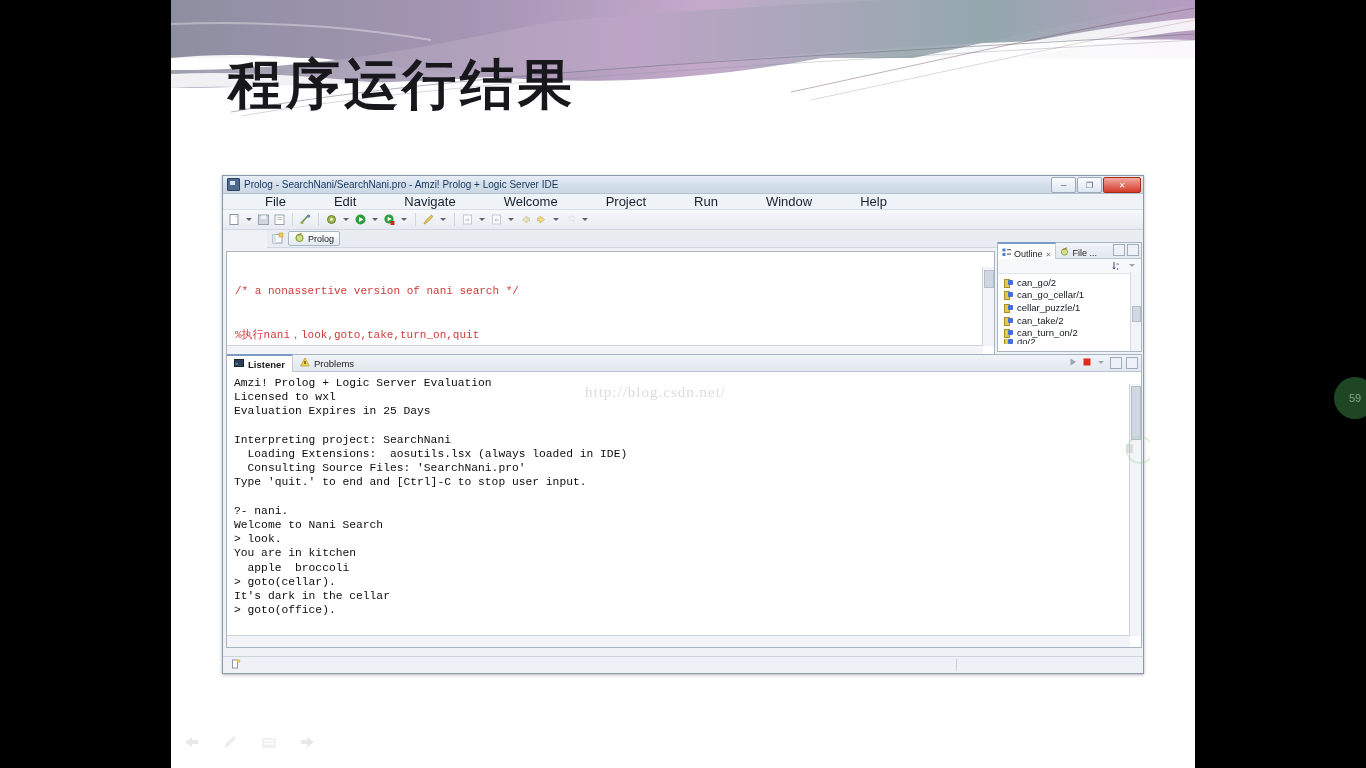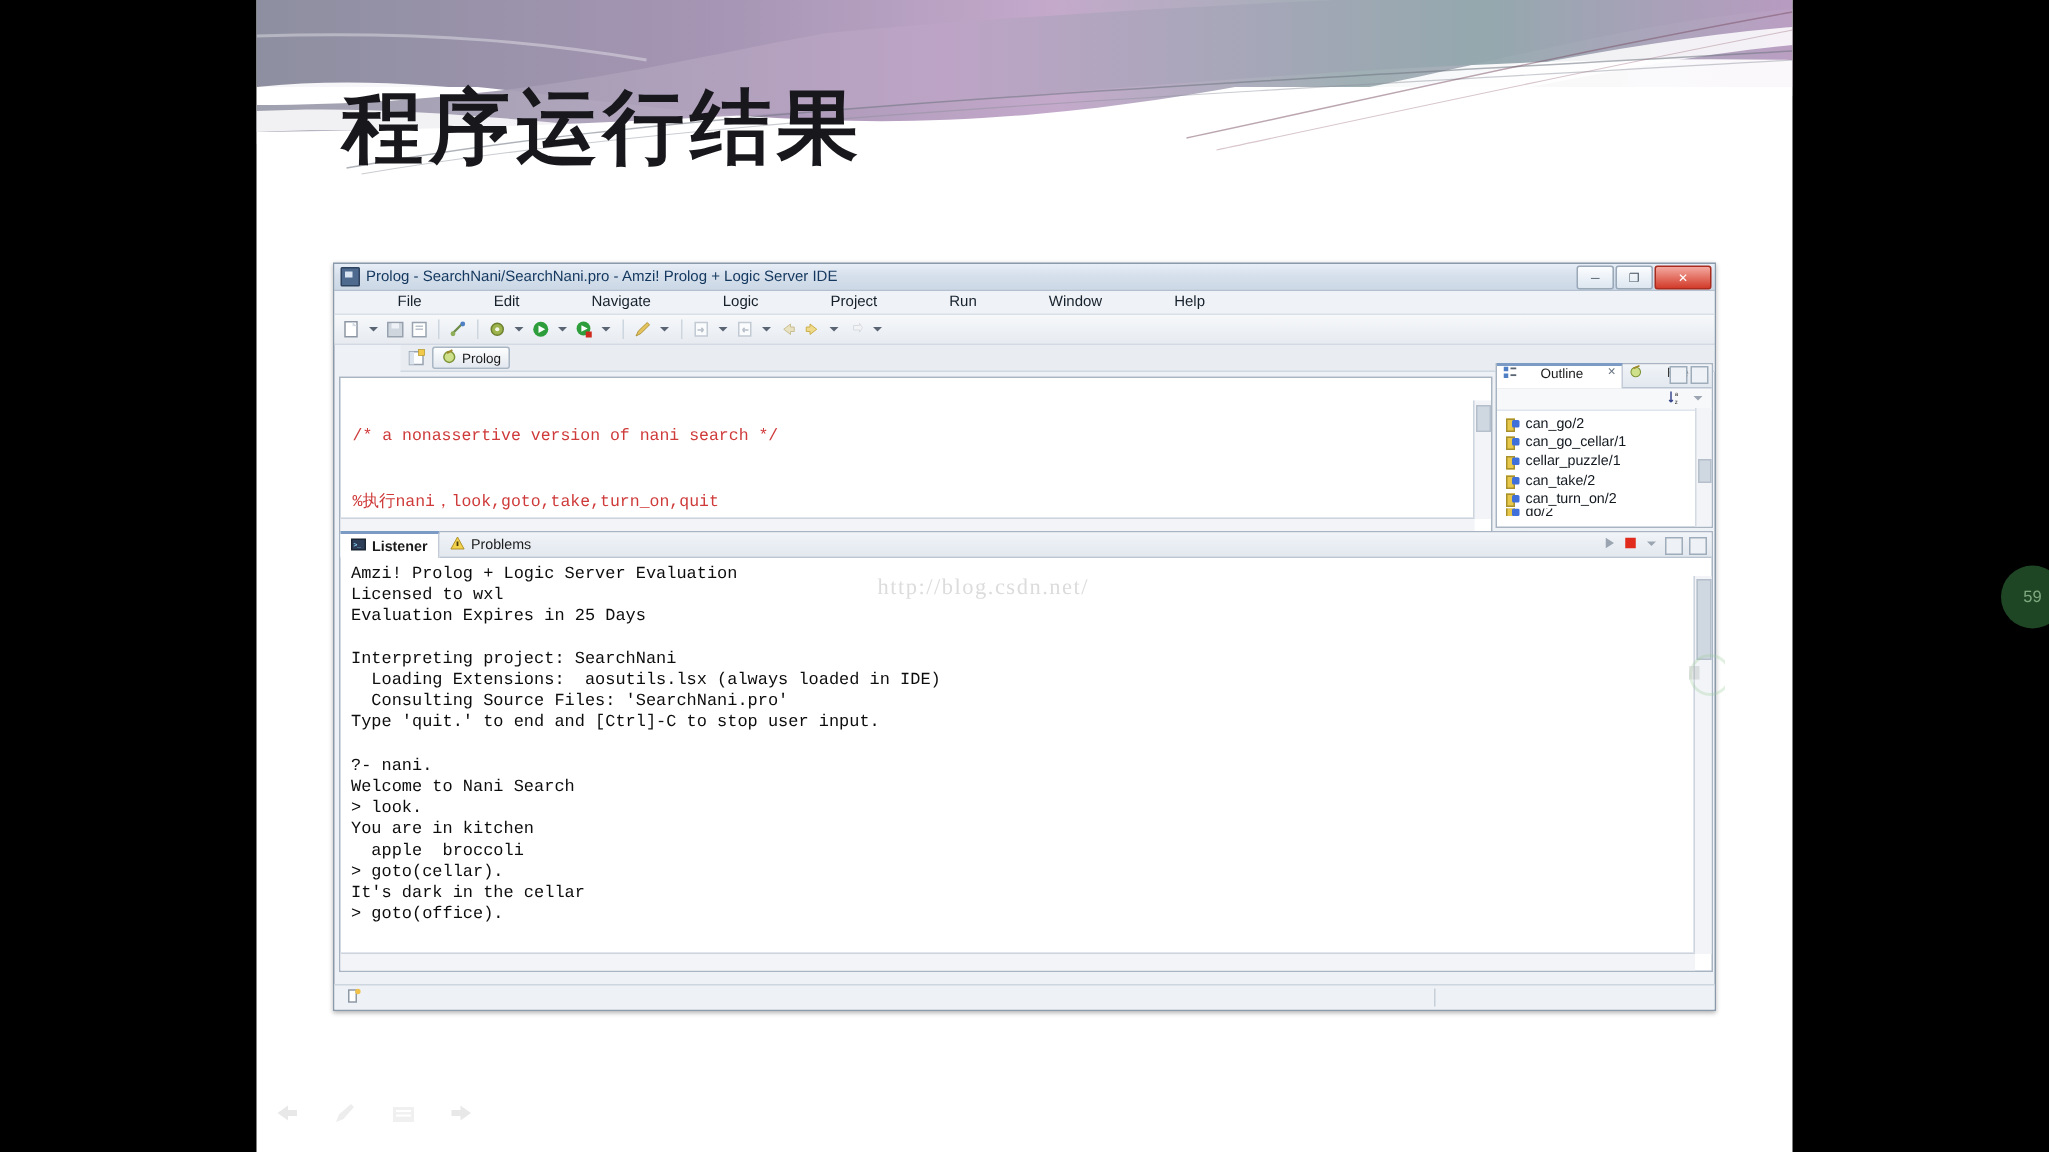--- a/index.html
+++ b/index.html
@@ -44,21 +44,21 @@
   .titlebar .tico:after{content:"";position:absolute;left:2px;top:2px;width:5px;height:4px;background:#d8e4f2;}
   .titletext{font-size:10px;color:#13375e;white-space:nowrap;overflow:hidden;}
   .winbtns{position:absolute;right:2px;top:1px;display:flex;gap:1px;}
   .wbtn{width:23px;height:14px;border:1px solid #9aa8b8;border-radius:2px;
     background:linear-gradient(to bottom,#fbfdff,#dde6f0);display:flex;align-items:center;justify-content:center;
     font-size:8px;color:#44525f;}
   .wbtn.close{width:36px;background:linear-gradient(to bottom,#f4a9a0,#d23b2a);border-color:#a82b1d;color:#fff;}
 
   .menubar{height:15px;background:#eff2f6;border-bottom:1px solid #d9dfe7;display:flex;align-items:center;
     padding-left:5px;gap:11px;}
-  .menubar span{font-size:10px;color:#16212c;padding-left:37px;}
+  .menubar span{font-size:13px;color:#16212c;padding-left:37px;}
 
   .toolbar{height:19px;background:linear-gradient(to bottom,#f6f8fa,#e7ebf1);
     border-bottom:1px solid #d2d9e2;display:flex;align-items:center;padding-left:5px;gap:3px;}
   .tb{width:13px;height:13px;border-radius:2px;position:relative;display:inline-block;}
   .tsep{width:1px;height:13px;background:#cdd5de;margin:0 3px;}
   .tcar{width:0;height:0;border-left:3px solid transparent;border-right:3px solid transparent;
     border-top:3px solid #5a6472;margin:0 2px;}
 
   .persp{height:17px;background:#e9edf2;border-bottom:1px solid #cfd7e0;display:flex;align-items:center;
     padding-left:4px;gap:4px;margin-left:44px;}
@@ -77,21 +77,21 @@
   .c-cmt{color:#cf3a3a;font-family:Liberation Mono, monospace;}
 
   .escroll{position:absolute;right:0;top:15px;width:11px;bottom:11px;background:#f2f4f7;border-left:1px solid #ccd4de;}
   .escroll .thumb{position:absolute;left:1px;top:3px;width:8px;height:16px;background:#cfd7e1;border:1px solid #b4bfcb;}
   .ehscroll{position:absolute;left:0;right:11px;bottom:0;height:11px;background:#f2f4f7;border-top:1px solid #ccd4de;}
 
   
   .outline{position:absolute;left:774px;top:66px;width:143px;height:108px;background:#fff;border:1px solid #a8b4c2;}
   .otabs{height:15px;background:linear-gradient(to bottom,#f1f4f8,#e2e8ef);border-bottom:1px solid #b9c4d1;
     display:flex;align-items:center;position:relative;}
-  .otab{display:flex;align-items:flex-start;gap:16px;padding:0 4px;height:15px;font-size:9px;}
+  .otab{display:flex;align-items:flex-end;gap:3px;padding:0 4px;height:15px;font-size:9px;}
   .otab.active{background:#fff;border-right:1px solid #c3ccd7;border-top:2px solid #7b9bc4;}
   .opanelbtns{position:absolute;right:2px;top:1px;display:flex;gap:2px;}
   .obtn{width:10px;height:10px;border:1px solid #9fadbb;background:#eef2f6;}
   .otoolbar{height:14px;border-bottom:1px solid #dfe5ec;display:flex;align-items:center;justify-content:flex-end;
     gap:4px;padding-right:4px;background:#f6f8fa;}
   .olist{padding:2px 0 0 6px;font-size:9.5px;color:#12181f;}
   .orow{display:flex;align-items:center;gap:4px;height:12.6px;}
   .oico{width:9px;height:9px;position:relative;flex:0 0 auto;}
   .oico:before{content:"";position:absolute;left:0;top:1px;width:4px;height:7px;background:#e8c84a;border:1px solid #a8912c;}
   .oico:after{content:"";position:absolute;left:4px;top:2px;width:5px;height:5px;background:#3f6fd8;border-radius:1px;}
@@ -202,21 +202,21 @@
           <span class="wbtn">─</span>
           <span class="wbtn">❐</span>
           <span class="wbtn close">✕</span>
         </span>
       </div>
 
       <div class="menubar">
         <span>File</span>
         <span>Edit</span>
         <span>Navigate</span>
-        <span>Logic</span>
+        <span>Welcome</span>
         <span>Project</span>
         <span>Run</span>
         <span>Window</span>
         <span>Help</span>
       </div>
 
       <div class="toolbar">
         <span class="tb">
           <svg width="13" height="13" viewBox="0 0 13 13">
               <rect x="2" y="1.5" width="8" height="10" fill="#fff" stroke="#8d97a3"></rect>

